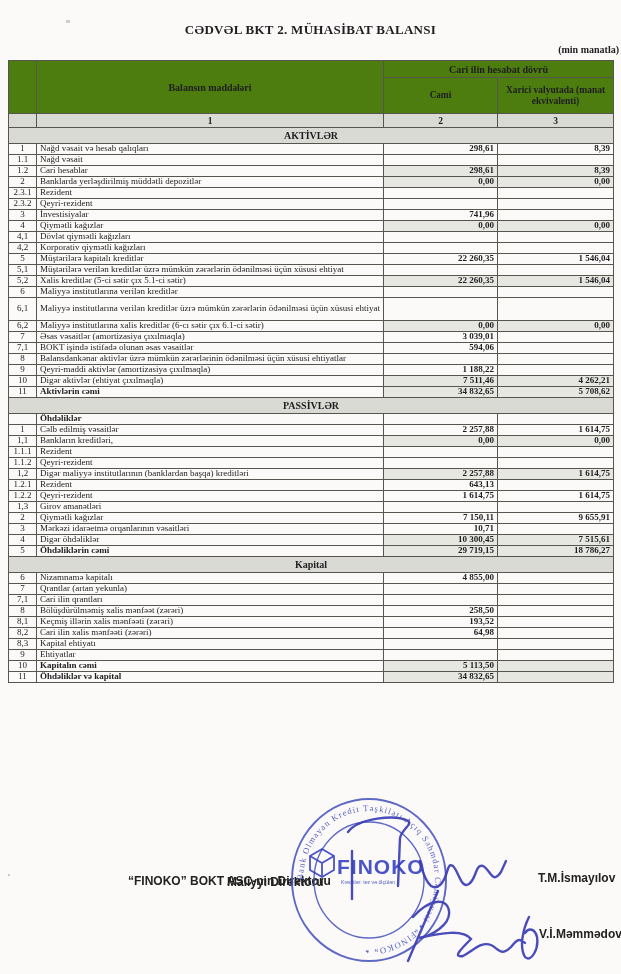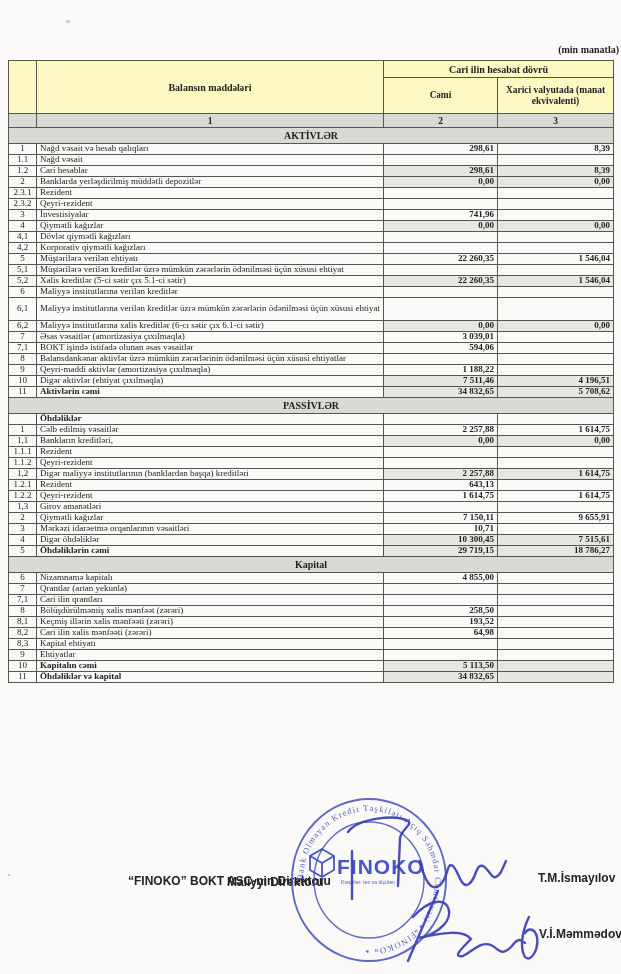--- a/index.html
+++ b/index.html
@@ -6,21 +6,21 @@
   .page{position:relative;width:621px;height:974px;background:#fbfaf8;overflow:hidden;
         font-family:"Liberation Serif",serif;color:#1e1e20;}
   .doc-title{position:absolute;top:22px;left:0;width:100%;text-align:center;
              font-weight:bold;font-size:13px;letter-spacing:.3px;}
   .unit-note{position:absolute;top:44px;right:2px;font-weight:bold;font-size:10px;}
   .tbl-wrap{position:absolute;top:60px;left:8px;}
   table.balance{border-collapse:collapse;table-layout:fixed;width:605px;
                 font-family:"Liberation Serif",serif;}
   table.balance td{border:1px solid #56564f;vertical-align:middle;overflow:hidden;}
   .c-num{width:28px;} .c-lbl{width:347px;} .c-val1{width:114px;} .c-val2{width:116px;}
-  .hdr td{background:#fef9c3;text-align:center;font-weight:bold;}
+  .hdr td{background:#4d7c0f;text-align:center;font-weight:bold;}
   .hdr-items{font-size:10px;}
   .hdr-period{font-size:10px;height:14px;}
   .hdr-cell2{font-size:9.5px;height:33px;line-height:1.1;}
   .idx td{background:#d9dad3;text-align:center;font-weight:bold;font-size:9.5px;height:11px;}
   tr.section-row td{background:#d9dad3;text-align:center;font-weight:bold;
                     font-size:10px;height:13px;margin-left:25px;}
   tr.body-row{height:11px;}
   tr.body-row td{font-size:9px;line-height:1.1;}
   td.num{text-align:center;font-size:8.5px;padding:0 1px;}
   td.lbl{padding:0 2px 0 3px;white-space:nowrap;}
@@ -35,20 +35,21 @@
   .speck{position:absolute;background:#b5b3ae;}
 </style>
 </head>
 <body>
 
 <div class="page">
 
   <div class="speck" style="left:66px;top:20px;width:4px;height:3px;opacity:.6"></div>
   <div class="speck" style="left:8px;top:874px;width:2px;height:2px;opacity:.7"></div>
 
+  <div class="doc-title">CƏDVƏL BKT 2. MÜHASİBAT BALANSI</div>
   <div class="unit-note">(min manatla)</div>
 
   <div class="tbl-wrap">
     <table class="balance">
       <colgroup>
         <col class="c-num">
           <col class="c-lbl">
           <col class="c-val1">
           <col class="c-val2">
       </colgroup>
@@ -126,21 +127,21 @@
             <td class="val"></td>
           </tr>
           <tr class="body-row">
             <td class="num">4,2</td>
             <td class="lbl">Korporativ qiymətli kağızları</td>
             <td class="val"></td>
             <td class="val"></td>
           </tr>
           <tr class="body-row">
             <td class="num">5</td>
-            <td class="lbl">Müştərilərə verilən ehtiyatı</td>
+            <td class="lbl">Müştərilərə kapitalı kreditlər</td>
             <td class="val">22 260,35</td>
             <td class="val">1 546,04</td>
           </tr>
           <tr class="body-row">
             <td class="num">5,1</td>
             <td class="lbl">Müştərilərə verilən kreditlər üzrə mümkün zərərlərin ödənilməsi üçün xüsusi ehtiyat</td>
             <td class="val"></td>
             <td class="val"></td>
           </tr>
           <tr class="body-row">
@@ -188,21 +189,21 @@
           <tr class="body-row">
             <td class="num">9</td>
             <td class="lbl">Qeyri-maddi aktivlər (amortizasiya çıxılmaqla)</td>
             <td class="val">1 188,22</td>
             <td class="val"></td>
           </tr>
           <tr class="body-row">
             <td class="num">10</td>
             <td class="lbl">Digər aktivlər (ehtiyat çıxılmaqla)</td>
             <td class="val shade">7 511,46</td>
-            <td class="val shade">4 196,51</td>
+            <td class="val shade">4 262,21</td>
           </tr>
           <tr class="body-row row-bold">
             <td class="num">11</td>
             <td class="lbl">Aktivlərin cəmi</td>
             <td class="val shade">34 832,65</td>
             <td class="val shade">5 708,62</td>
           </tr>
           <tr class="section-row">
             <td colspan="4">PASSİVLƏR</td>
           </tr>

